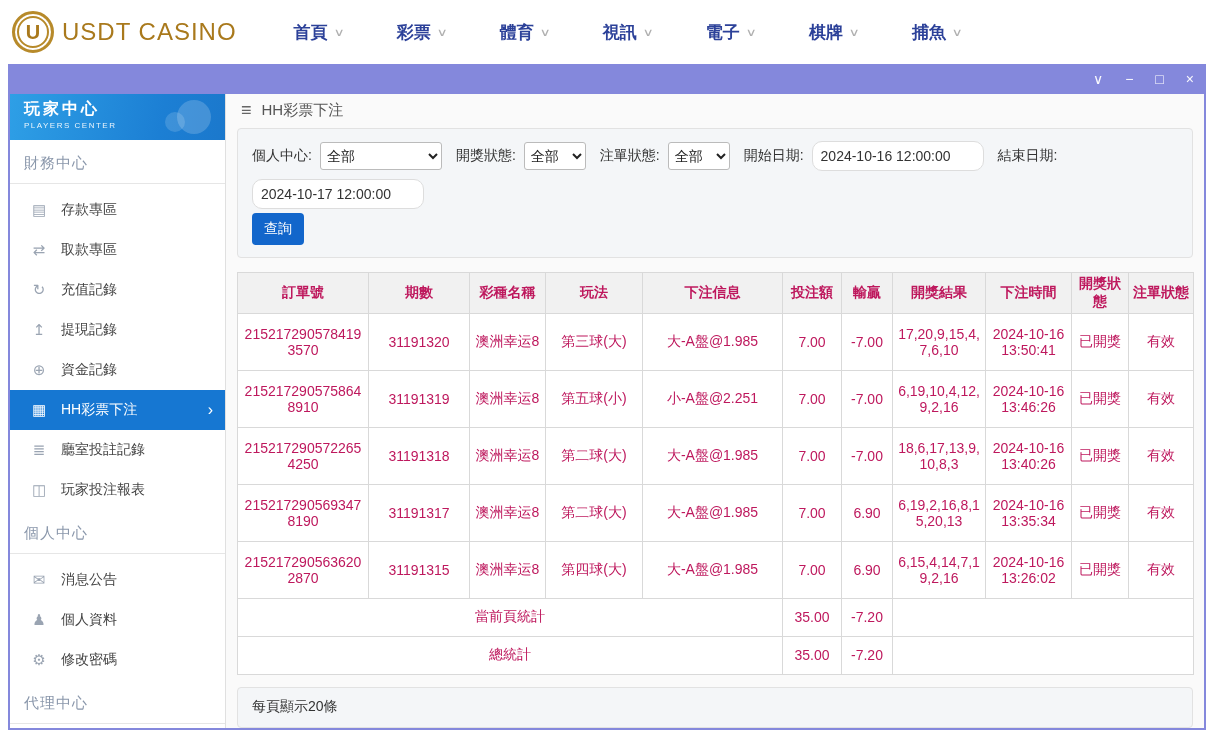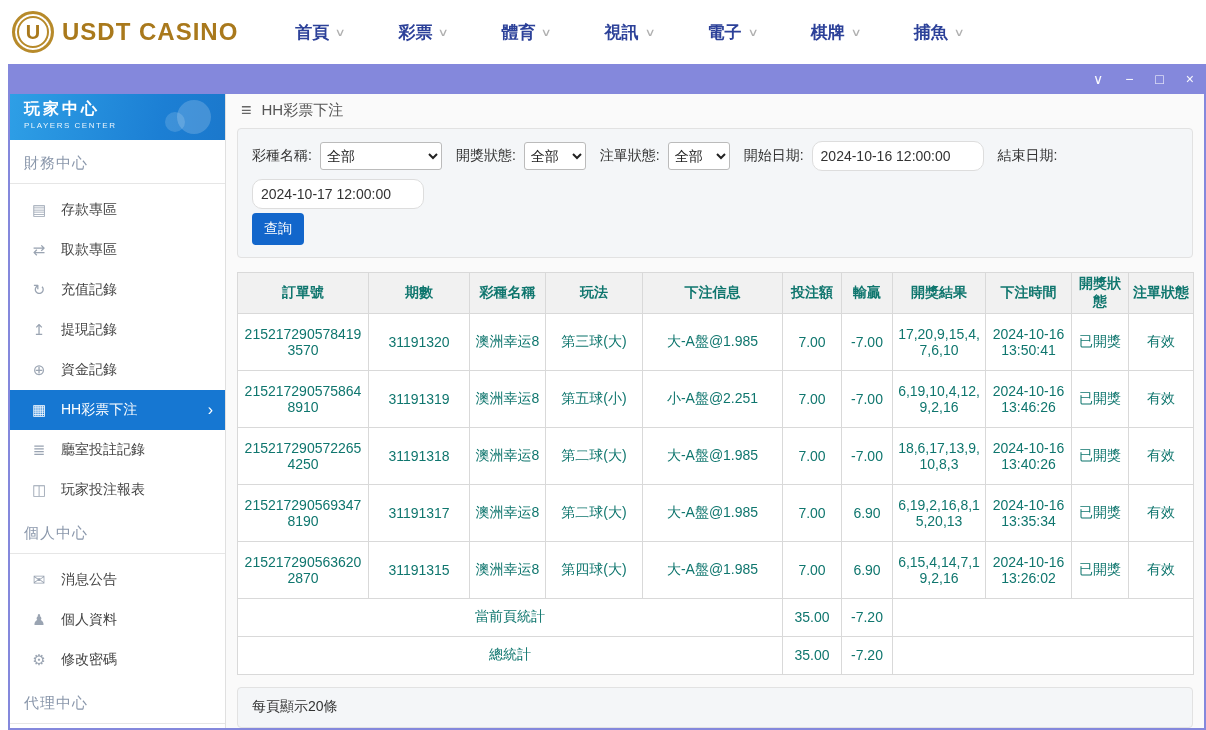--- a/index.html
+++ b/index.html
@@ -6,21 +6,21 @@
   html,body { width:1206px; height:730px; overflow:hidden; background:#fff;
     font-family:"Liberation Sans", sans-serif; }
 
   
   .top-nav { height:64px; display:flex; align-items:center; background:#fff; }
   .logo { display:flex; align-items:center; gap:8px; padding:0 30px 0 12px; }
   .logo-circle { width:42px; height:42px; border:3px solid #b78a2a; border-radius:50%;
     box-shadow:0 0 0 2px #fff, inset 0 0 0 2px #fff, inset 0 0 0 4px #b78a2a;
     display:flex; align-items:center; justify-content:center;
     color:#a9791c; font-weight:bold; font-size:20px; }
-  .logo-text { color:#a9791c; font-size:24px; font-weight:bold; letter-spacing:1px; }
+  .logo-text { color:#a9791c; font-size:24px; font-weight:normal; letter-spacing:1px; }
   .nav-items { display:flex; align-items:center; }
   .nav-item { display:flex; align-items:center; gap:7px; margin:0 27px;
     color:#2c4199; font-weight:bold; font-size:17px; cursor:pointer; }
   .nav-caret { color:#b0b0b0; font-size:11px; font-weight:normal; transform:scaleX(1.4); }
 
   
   .window { position:absolute; left:8px; top:64px; width:1198px; height:666px;
     background:#8488dc; padding:0 2px 2px 2px; }
   .titlebar { height:30px; display:flex; align-items:center; justify-content:flex-end;
     gap:22px; padding-right:10px; color:#fff; }
@@ -65,21 +65,21 @@
   .sel-wide { width:122px; }
   .sel-small { width:62px; }
   .date-input { height:30px; width:172px; border:1px solid #ddd; border-radius:10px;
     background:#fff; font-size:14px; padding:0 8px; color:#333;
     font-family:"Liberation Sans",sans-serif; }
   .search-btn { margin-top:4px; background:#1266cb; color:#fff; border:none;
     border-radius:4px; height:32px; width:52px; font-size:14px; cursor:pointer;
     font-family:"Liberation Sans",sans-serif; }
 
   .table-wrap { margin-top:14px; background:#fff; }
-  table { width:100%; border-collapse:collapse; table-layout:fixed; font-size:14px; color:#0f766e; }
+  table { width:100%; border-collapse:collapse; table-layout:fixed; font-size:14px; color:#be185d; }
   th { background:#f1f1f1; font-weight:bold; height:40px; border:1px solid #d9d9d9; padding:2px 3px; }
   td { border:1px solid #d9d9d9; text-align:center; padding:4px 3px; word-break:break-all; }
   tbody.data-rows td { height:57px; }
   .summary-row td { height:38px; }
 
   .footer-panel { margin-top:12px; background:#f4f6f8; border:1px solid #e2e2e2;
     border-radius:4px; height:52px; display:flex; align-items:center;
     justify-content:space-between; padding:8px 14px; font-size:14px; color:#333; }
   .pagination { display:flex; align-items:center; gap:10px; }
   .pg-total { color:#333; }
@@ -202,21 +202,21 @@
     </aside>
 
     <main class="main">
       <div class="main-header">
         <span class="menu-icon">≡</span>
         <span>HH彩票下注</span>
       </div>
 
       <div class="filter-panel">
         <div class="filter-row">
-          <span class="lbl">彩種名稱:</span>
+          <span class="lbl">個人中心:</span>
           <select class="sel-wide">
             <option>全部</option>
           </select>
           <span class="lbl">開獎狀態:</span>
           <select class="sel-small">
             <option>全部</option>
           </select>
           <span class="lbl">注單狀態:</span>
           <select class="sel-small">
             <option>全部</option>

